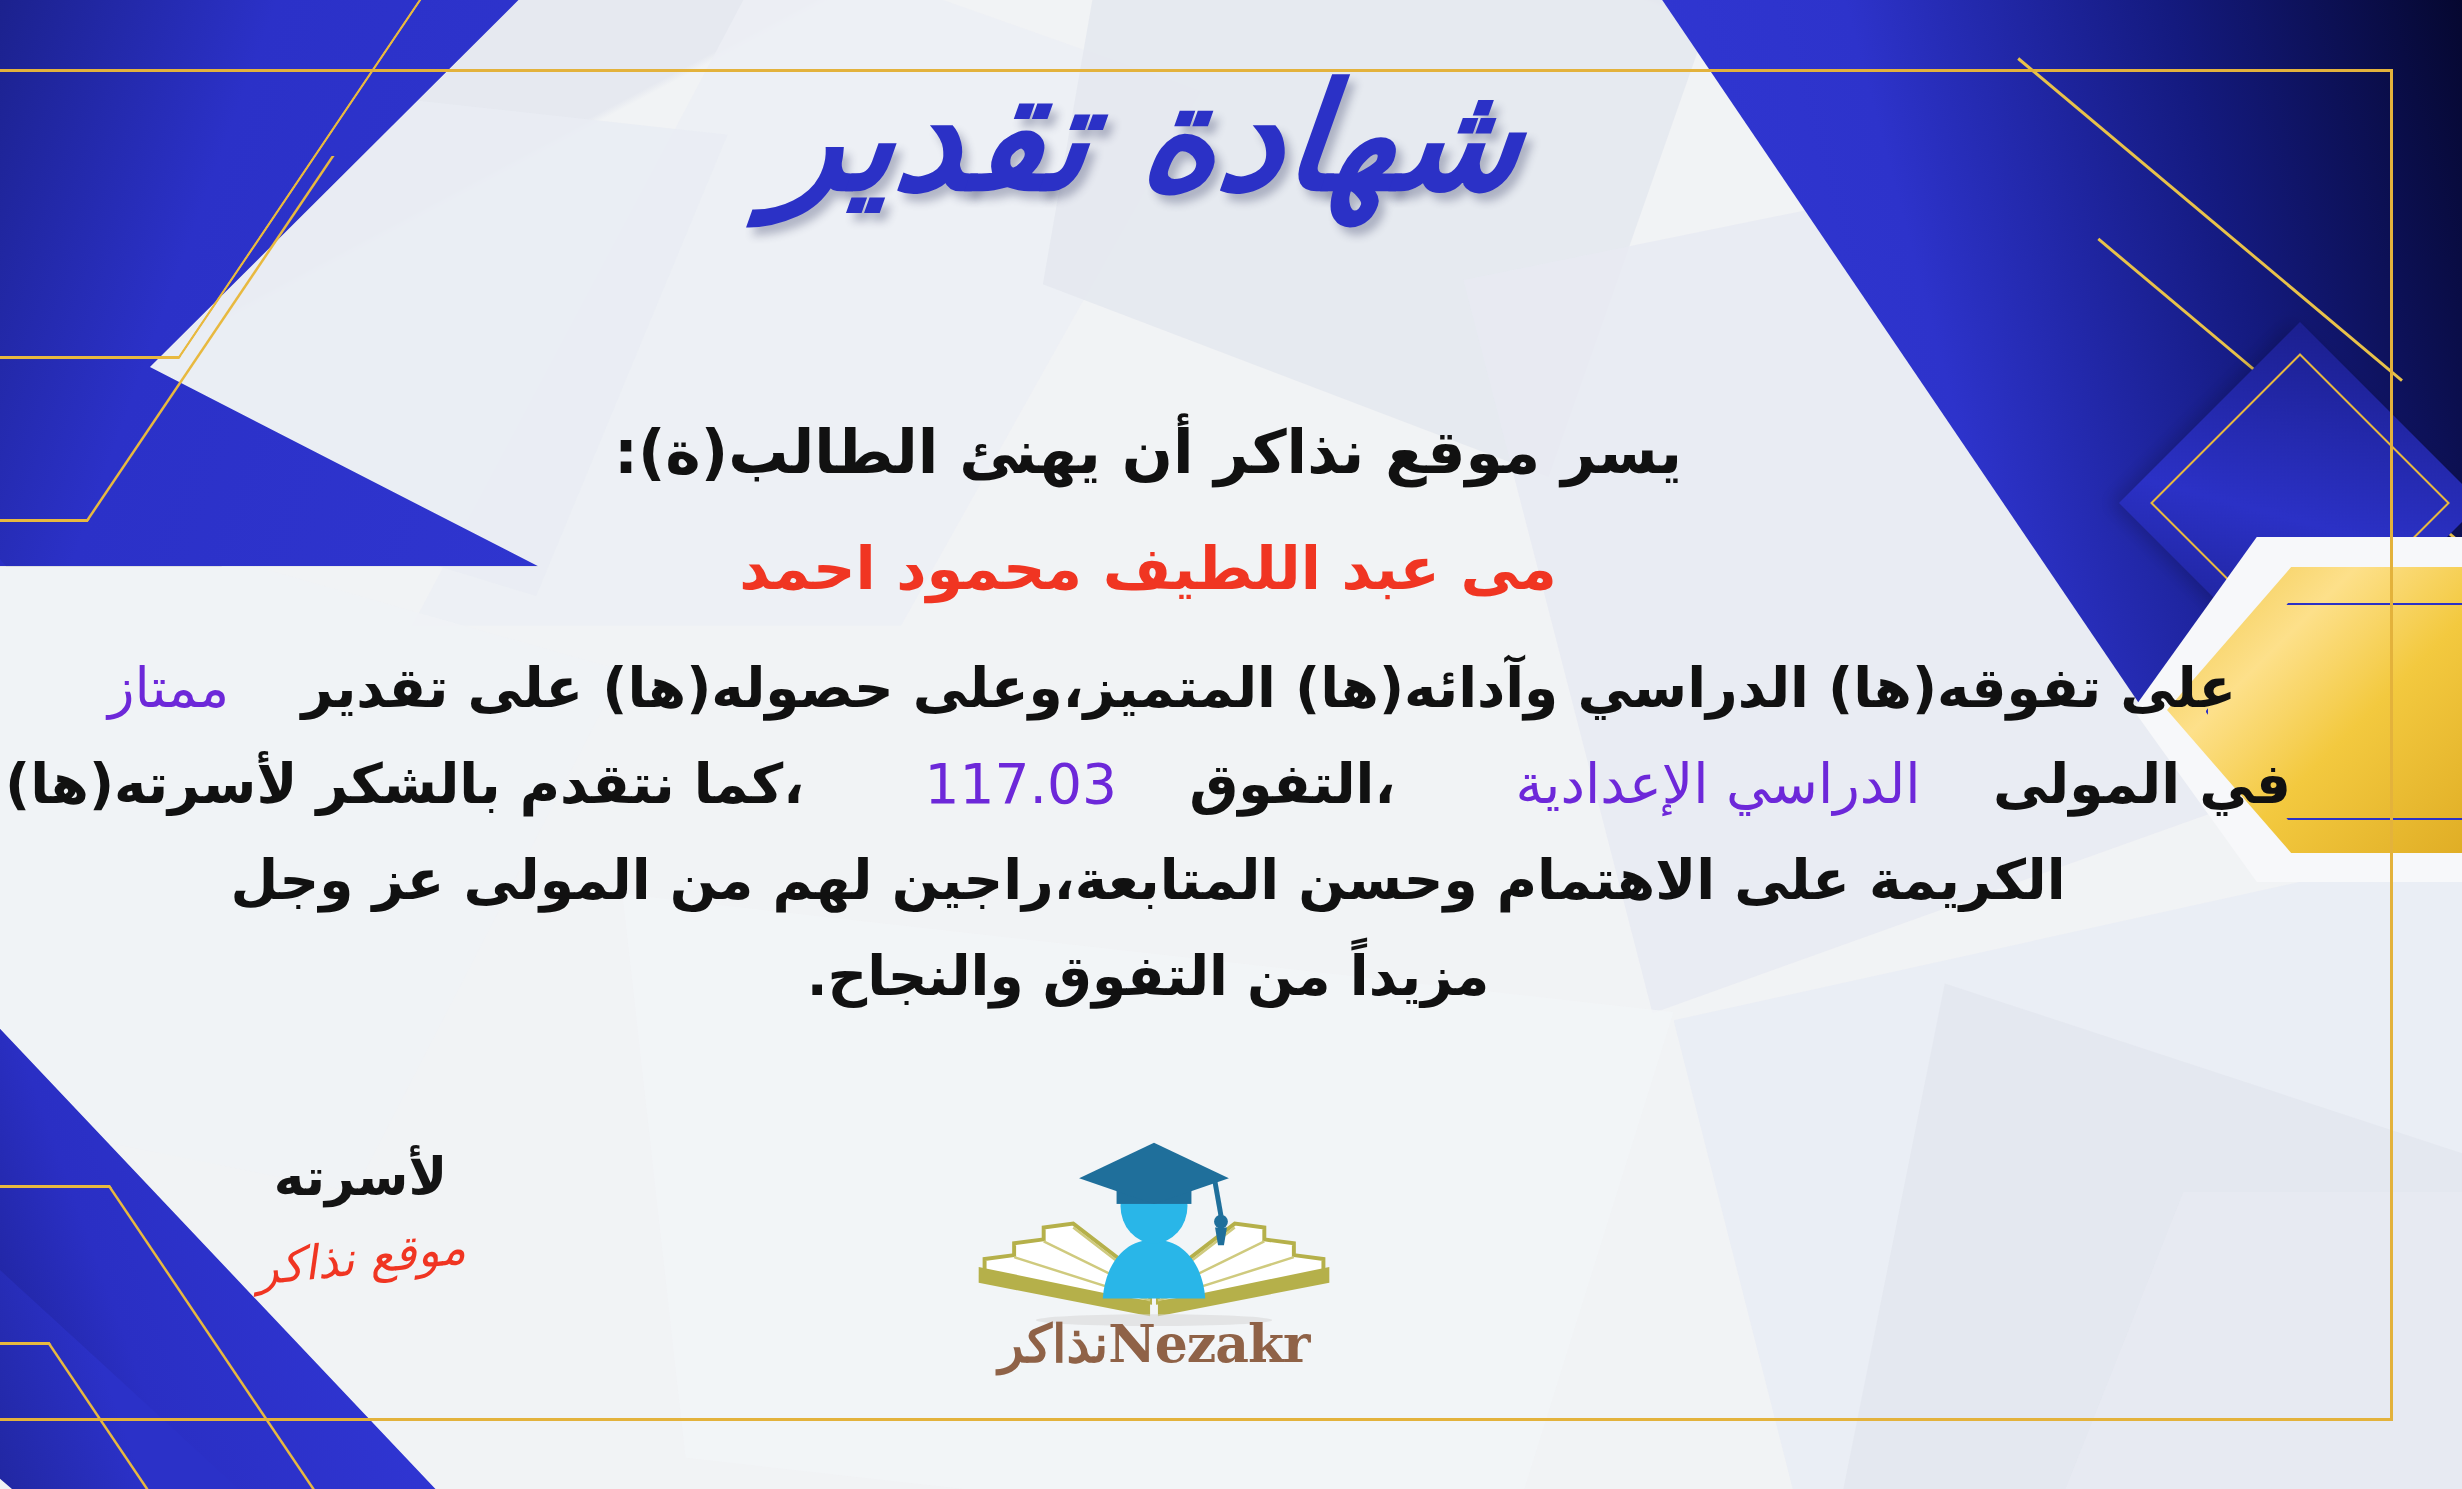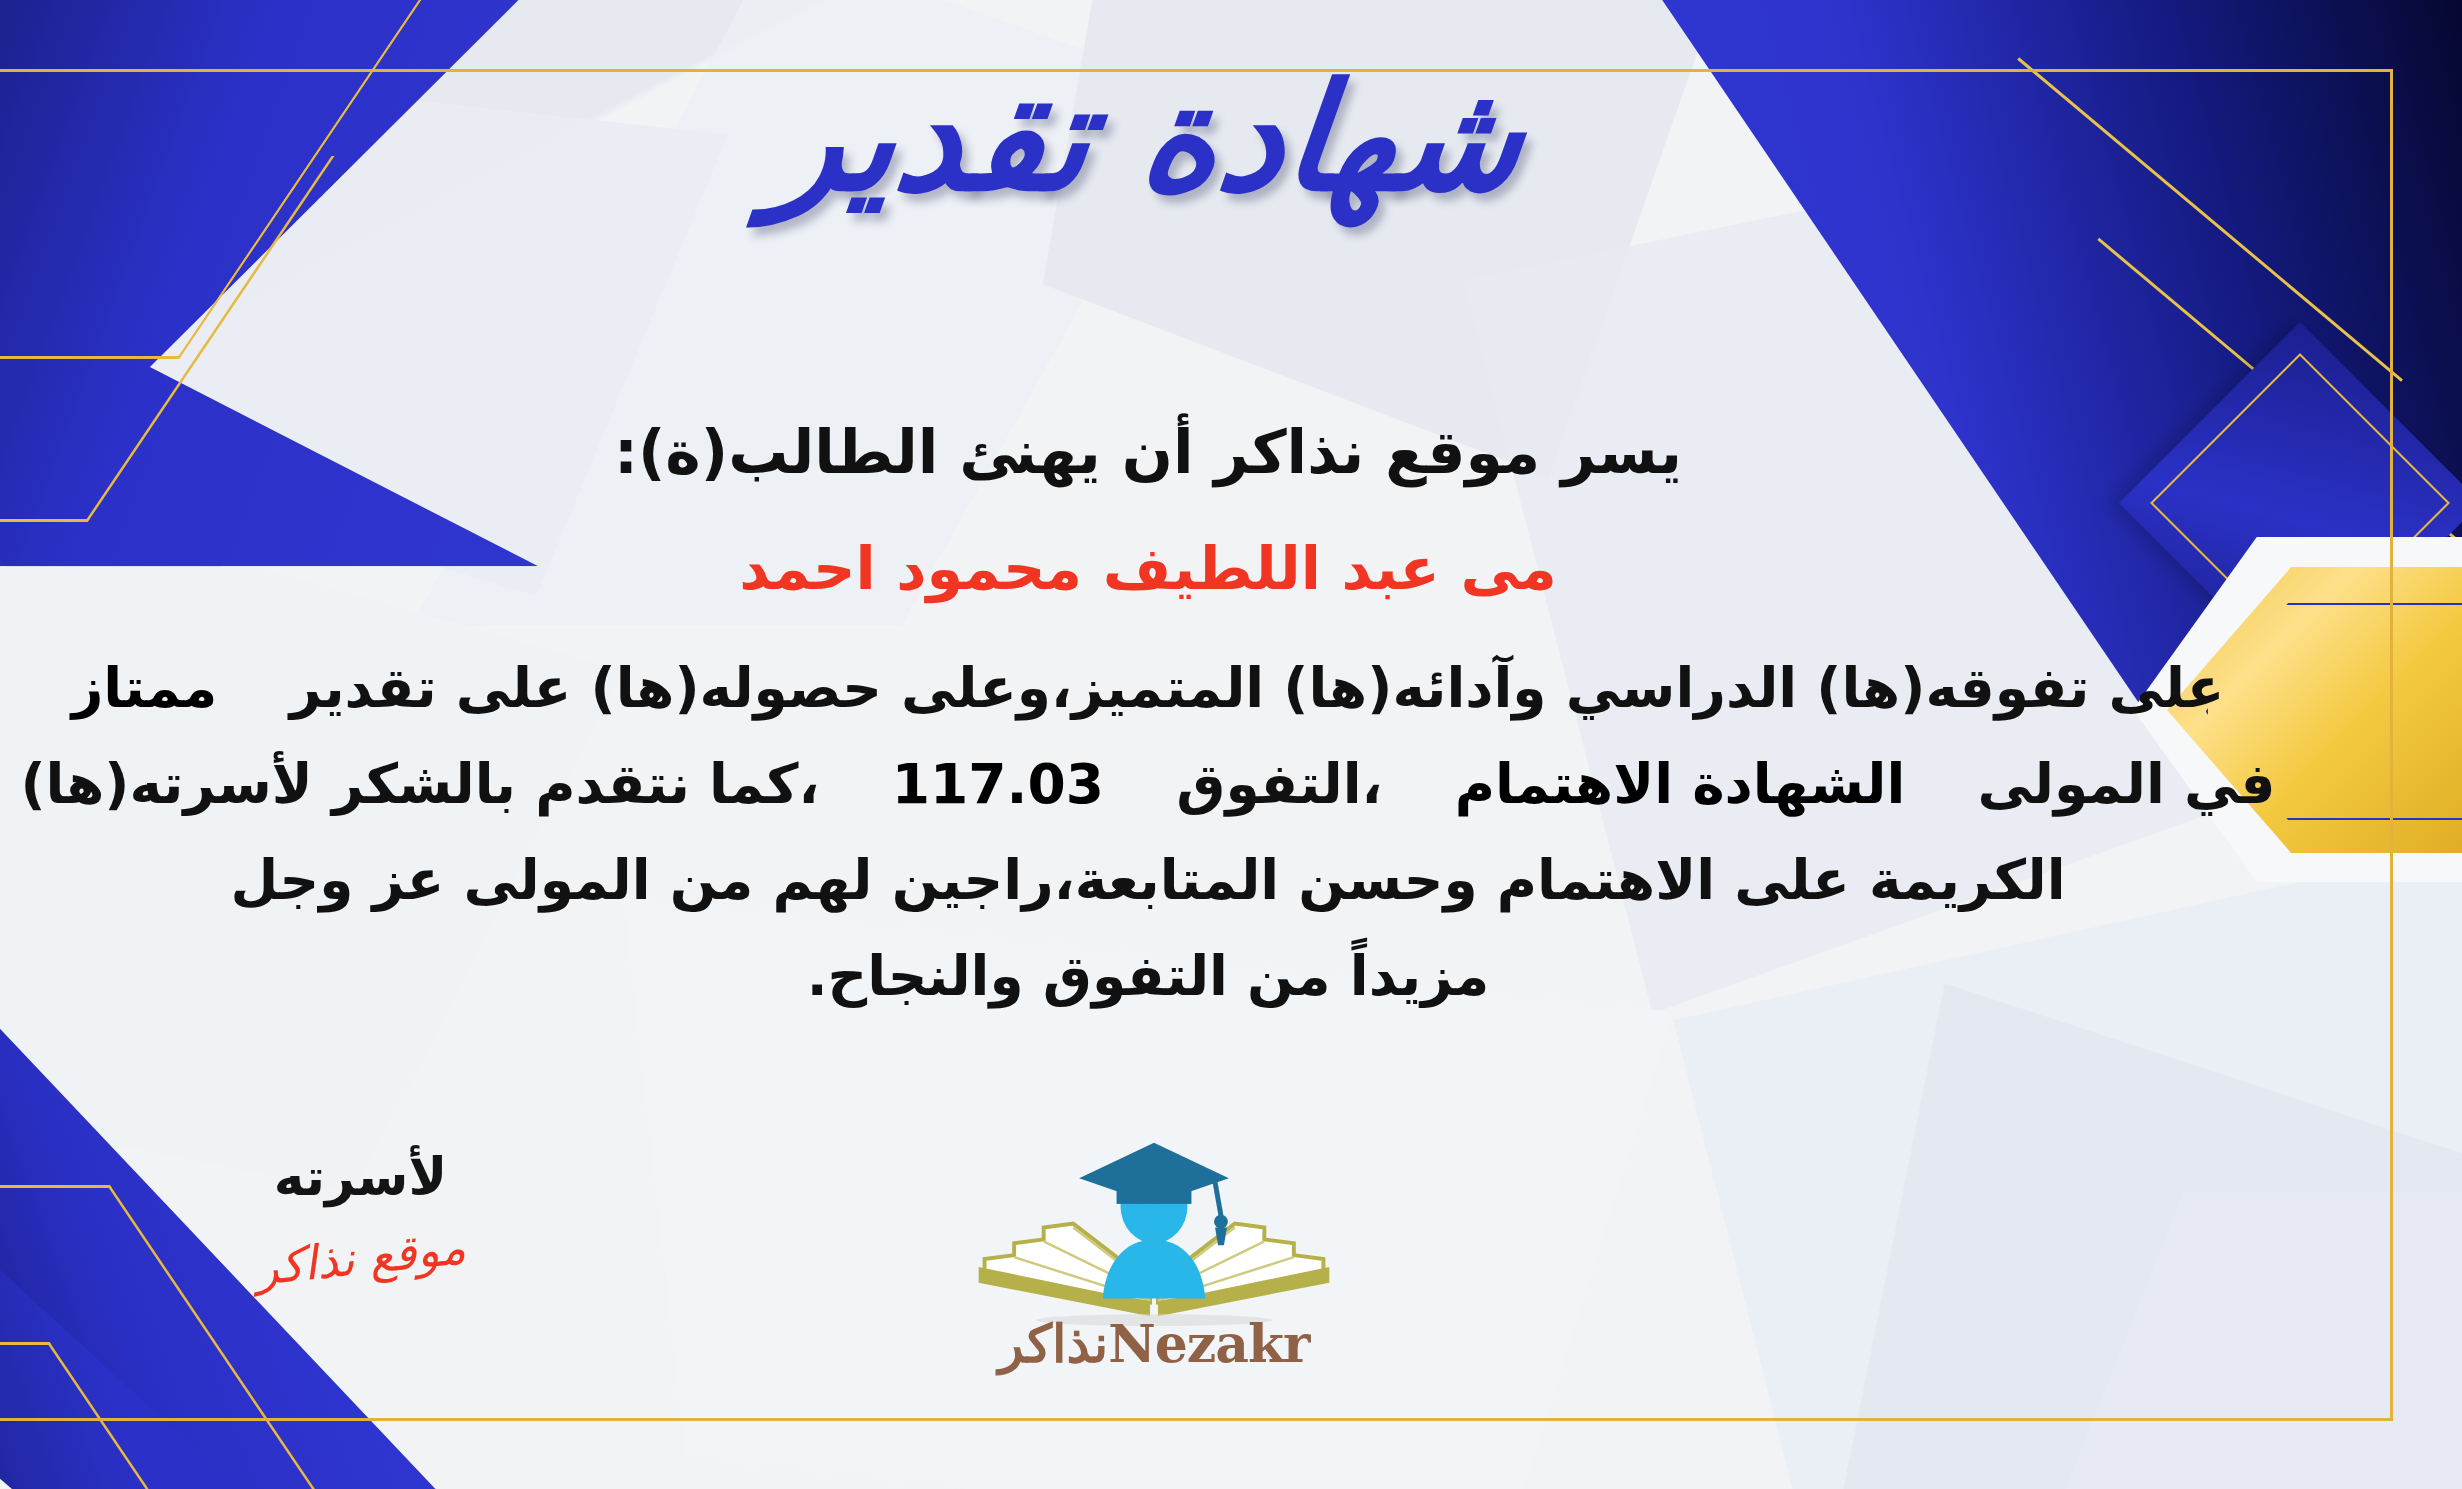--- a/index.html
+++ b/index.html
@@ -191,21 +191,21 @@
     position:absolute;
     left:148px; right:148px; top:404px;
     text-align:center;
     color:#111111;
     font-size:55px;
     line-height:1.62;
     font-weight:600;
   }
   .line { margin: 0 0 6.9px 0; }
   .line.para { text-align: justify; text-align-last: center; }
-  .highlight-red { color:#000000; font-weight:700; }
+  .highlight-red { color:#6d28d9; font-weight:400;margin-left:48px; }
   .student-name {
     color:#f03522;
     font-weight:700;
     font-size:59px;
     margin: 19.7px 0 27.6px 0;
     letter-spacing: 1px;
   }
   .greeting { font-size:60px; font-weight:700; margin-bottom:4.9px; }
   .sp { display:inline-block; width:34px; }
 
@@ -302,21 +302,21 @@
 
       <div class="line para">
         <span>على تفوقه(ها) الدراسي وآدائه(ها) المتميز،وعلى حصوله(ها) على تقدير</span>
         <span class="sp"></span>
         <span class="highlight-red">ممتاز</span>
       </div>
 
       <div class="line para">
         <span>في المولى</span>
         <span class="sp"></span>
-        <span class="highlight-red">الشهادة الاهتمام</span>
+        <span class="highlight-red">الدراسي الإعدادية</span>
         <span class="sp"></span>
         <span>،التفوق</span>
         <span class="sp"></span>
         <span class="highlight-red">117.03</span>
         <span class="sp"></span>
         <span>،كما نتقدم بالشكر لأسرته(ها)</span>
       </div>
 
       <div class="line">الكريمة على الاهتمام وحسن المتابعة،راجين لهم من المولى عز وجل</div>
 

